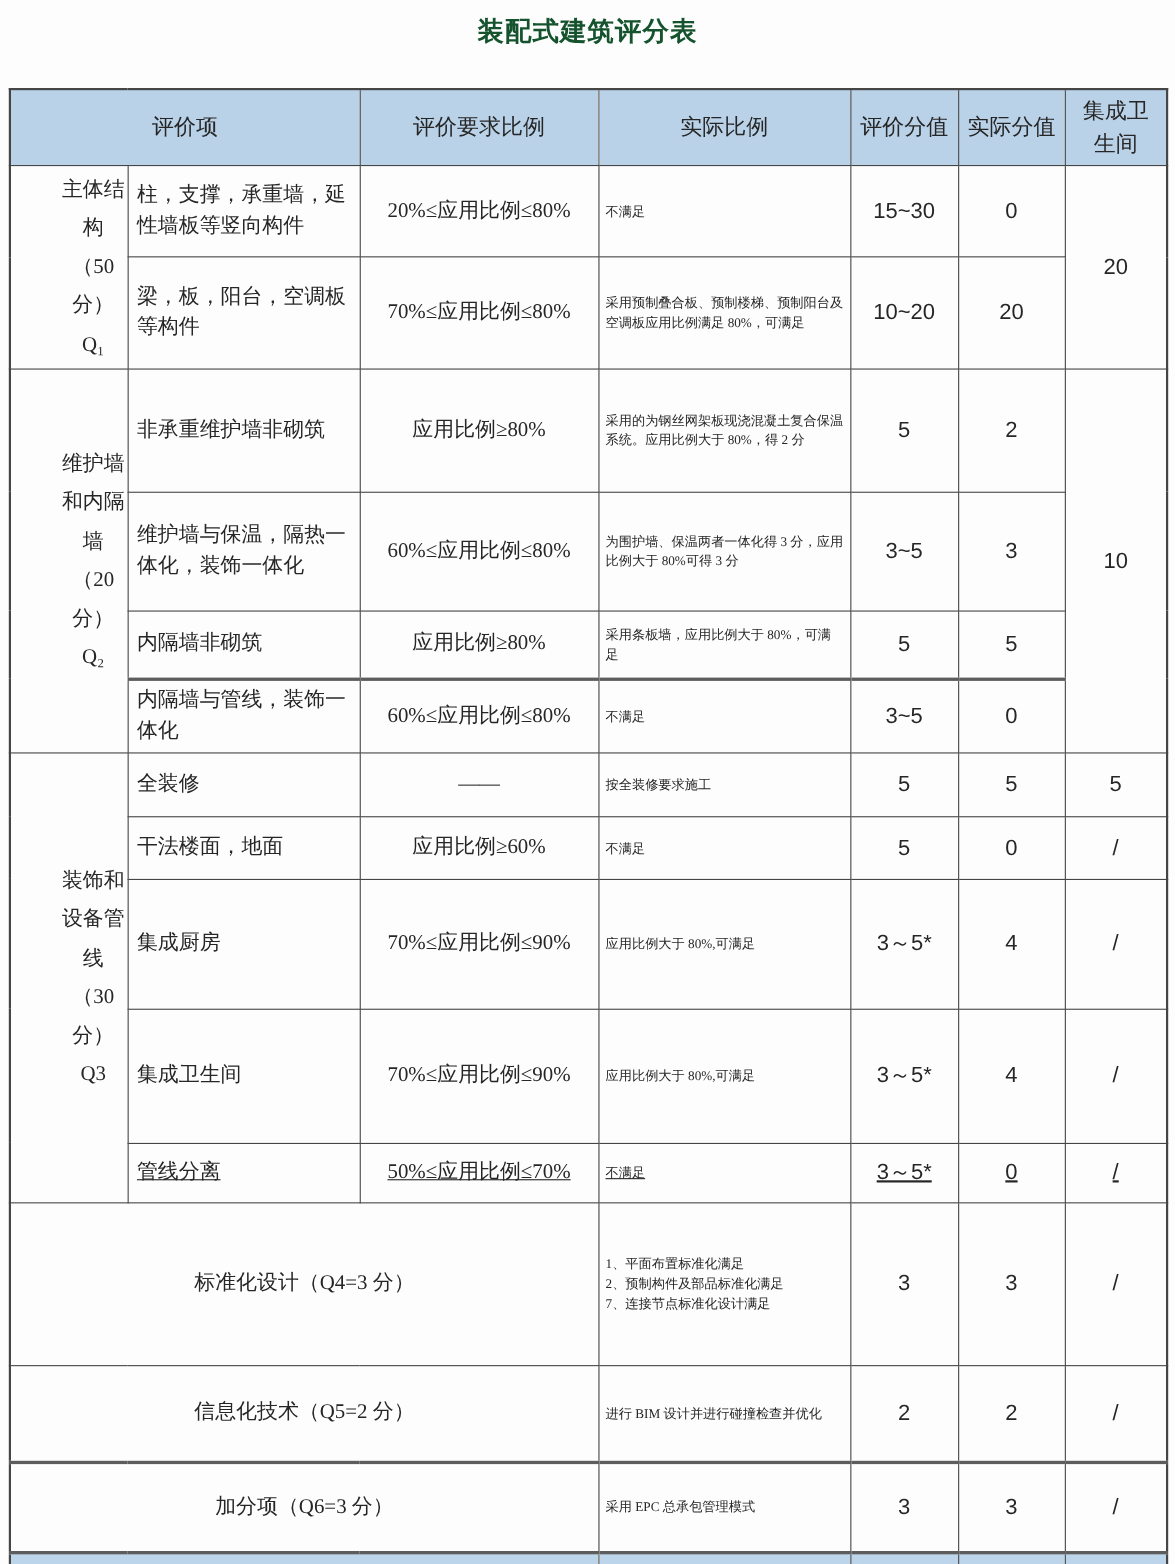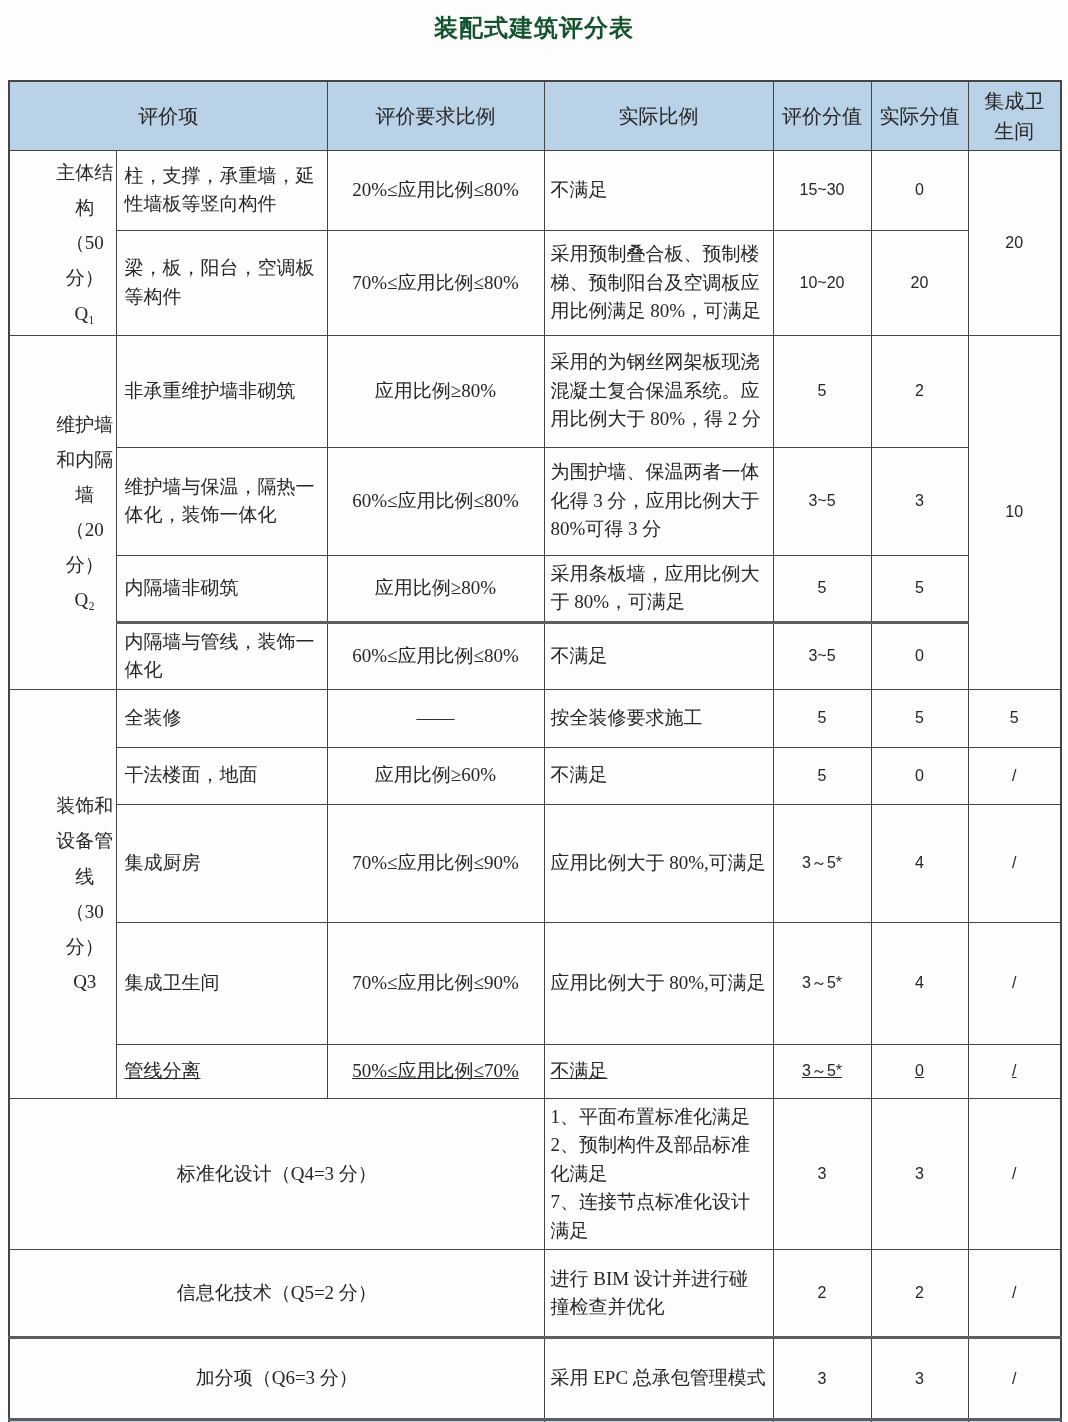--- a/index.html
+++ b/index.html
@@ -34,26 +34,26 @@
     font-weight: normal;
     line-height: 1.5;
     text-align: center;
     overflow: hidden;
   }
   tr.head th {
     background: var(--header-bg, #bad2e8);
     font-size: 20px;
   }
   td.item, td.act { text-align: left; }
-  td.act { font-size: 19px; line-height: 1.5; padding: 4px 6px; }
+  td.act { font-size: 12px; line-height: 1.5; padding: 4px 6px; }
   td.group-cell { padding: 4px 2px; }
   td.group-cell div { line-height: 1.85; margin-left: 44px; }
   td.num {
     font-family: "Liberation Sans", "DejaVu Sans", sans-serif;
-    font-size: 16px;
+    font-size: 20px;
   }
   tr.total td {
     background: var(--total-bg, #bcd5ea);
     font-size: 20px;
   }
   tr.total td.num { font-size: 20px; }
   tr.thick td { border-top-width: 3px; border-top-color: #5d5d5d; }
   
   tr.rh58  { height: 58px; }
   tr.rh72  { height: 72px; }

